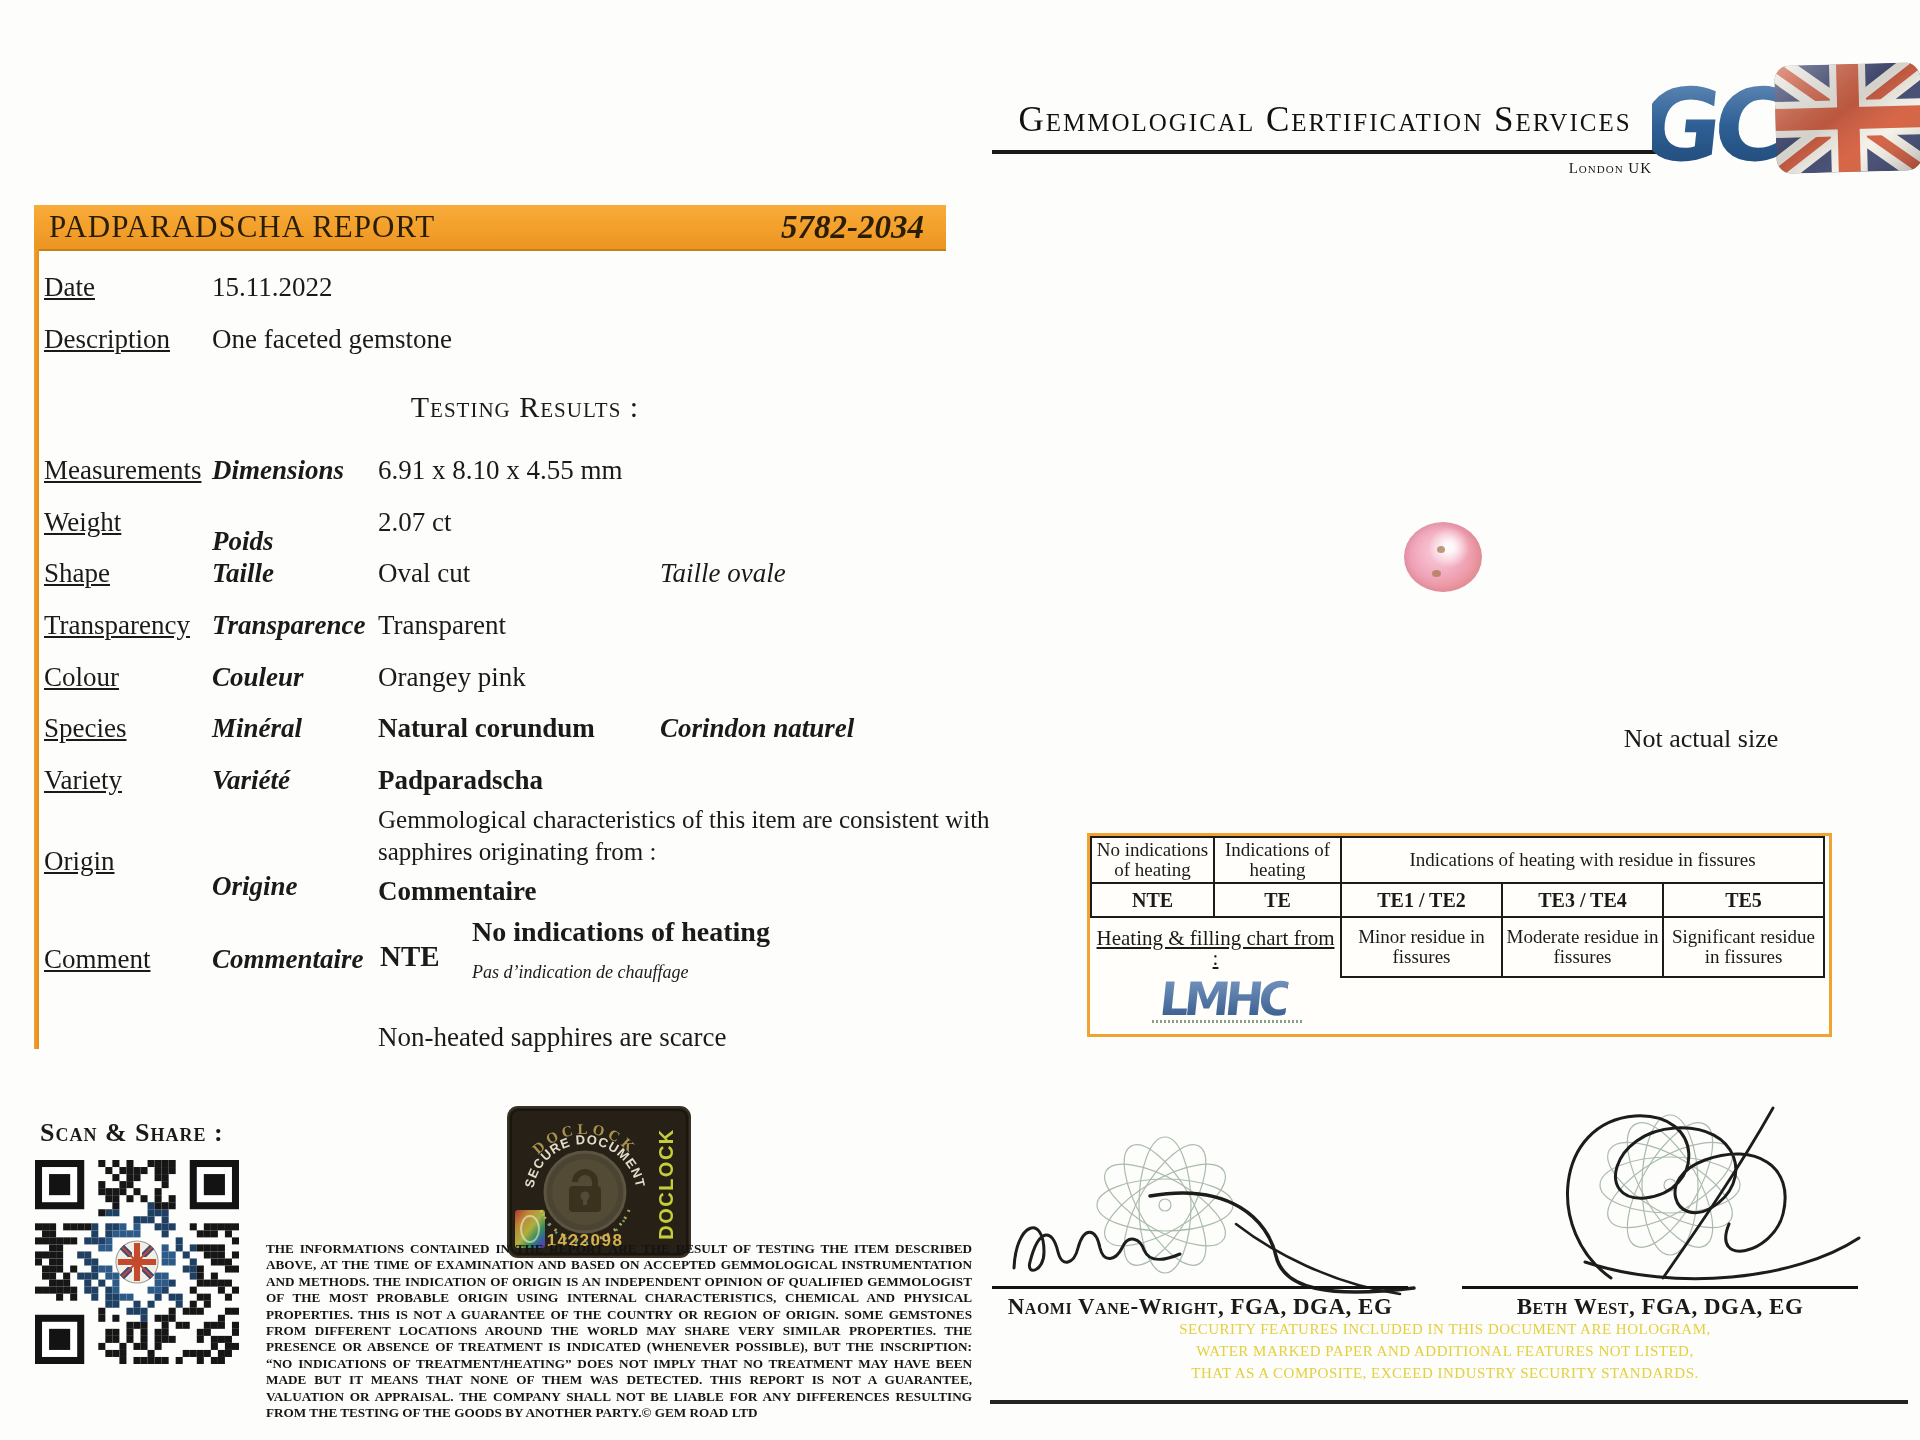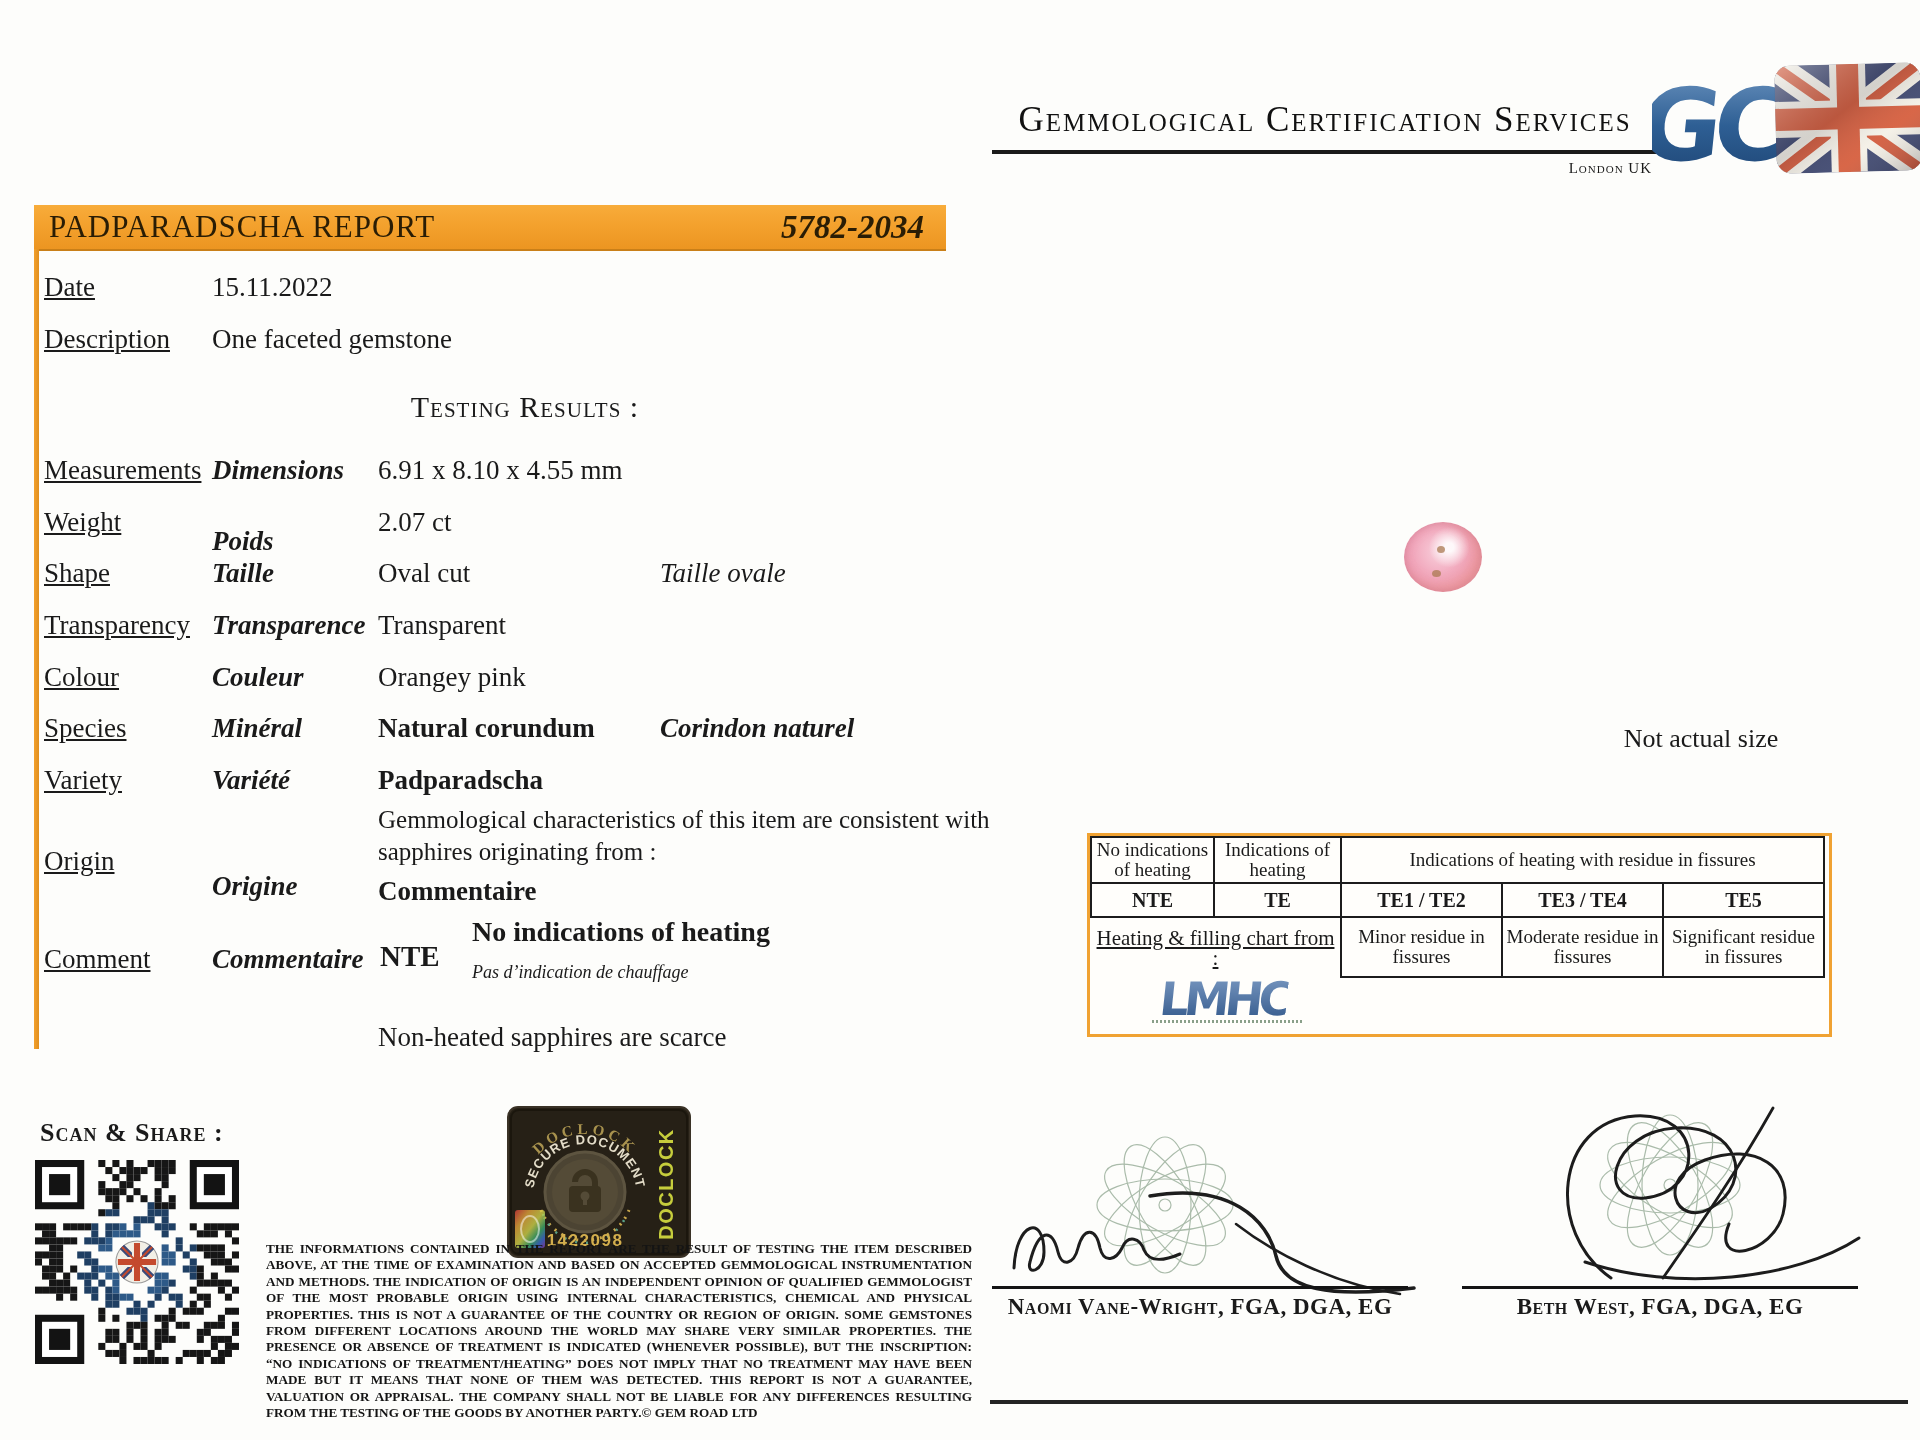--- a/index.html
+++ b/index.html
@@ -593,15 +593,20 @@
       <g fill="none" stroke="#1c1c1c" stroke-linecap="round">
         <path stroke-width="3" d="M96,196 C30,150 40,40 120,34 C190,30 190,110 130,116 C80,120 96,50 160,46 C224,42 240,100 196,126 C160,146 140,96 190,78 C240,60 280,84 268,132 C258,172 196,186 214,142"></path>
         <path stroke-width="3" d="M70,180 C160,210 280,198 344,156"></path>
         <path stroke-width="2.8" d="M258,26 C222,90 180,150 148,196"></path>
       </g>
     </svg>
   </div>
   <div class="abs sig-line" style="left:1462px;top:1286px;width:396px"></div>
   <div class="abs sig-name sc" style="left:1462px;top:1294px;width:396px">Beth West, FGA, DGA, EG</div>
 
+  <div class="abs security-note">
+    <div>SECURITY FEATURES INCLUDED IN THIS DOCUMENT ARE HOLOGRAM,</div>
+    <div>WATER MARKED PAPER AND ADDITIONAL FEATURES NOT LISTED,</div>
+    <div>THAT AS A COMPOSITE, EXCEED INDUSTRY SECURITY STANDARDS.</div>
+  </div>
 
   <div class="abs bottom-rule"></div>
 </div>
 
 </body></html>

